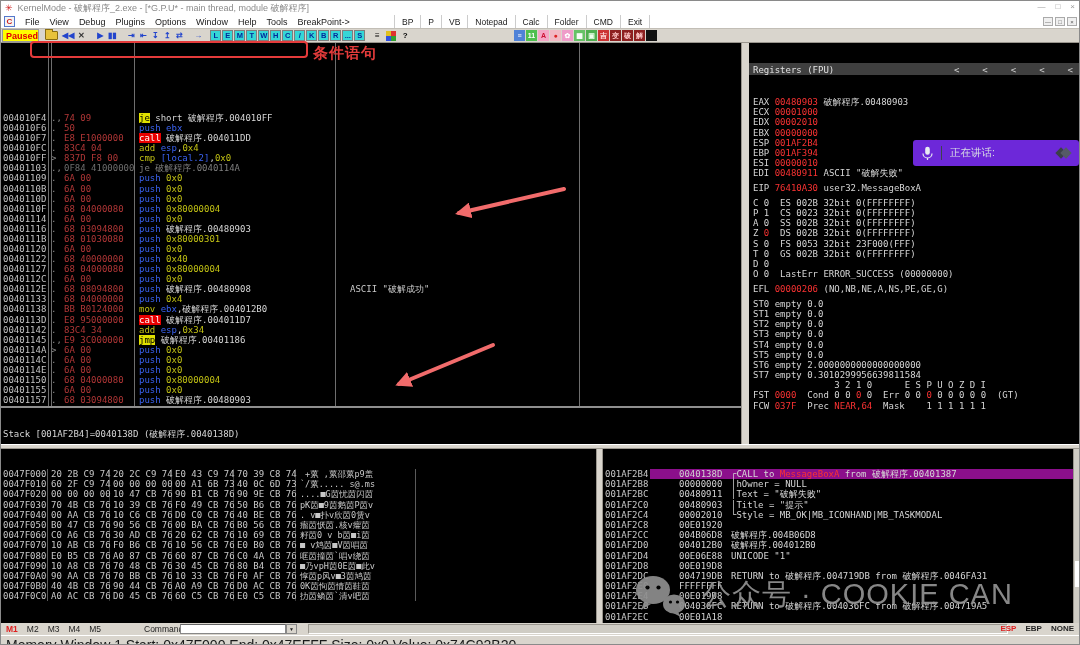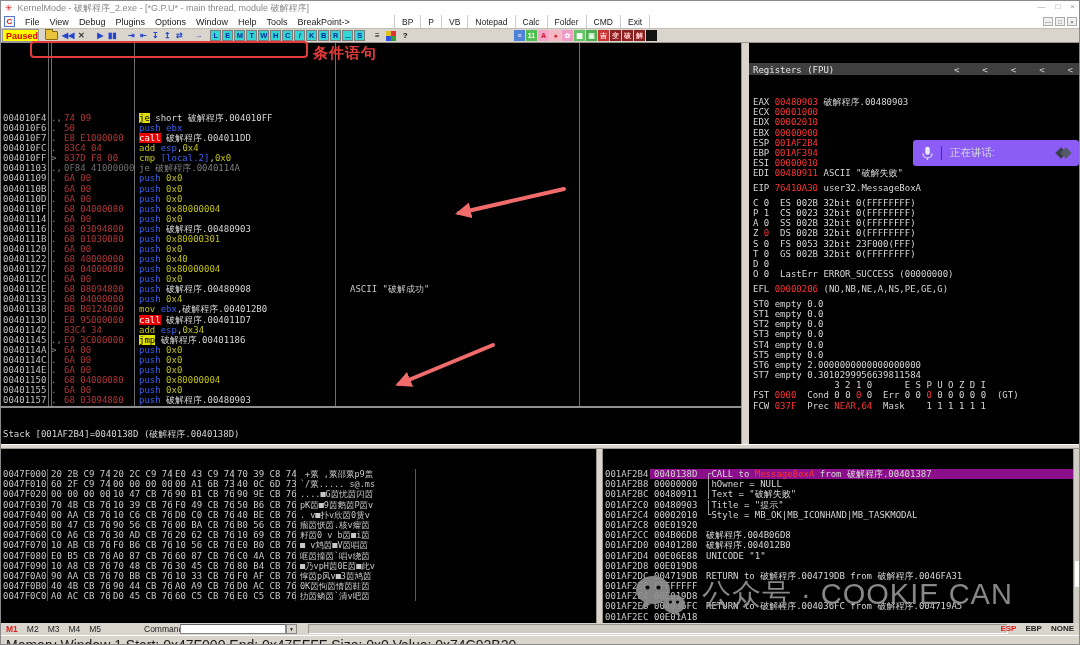--- a/index.html
+++ b/index.html
@@ -58,21 +58,21 @@
            border-top:2px solid #8f8f8f;font-size:9px;color:#d6d6d6;padding:1px 0 0 2px;}
   .infobar div{height:11px;line-height:11px;}
   .vsplit{position:absolute;left:740px;top:42px;width:8px;height:401px;background:#d9d5cd;border-left:1px solid #9a968e;}
   .registers{position:absolute;left:748px;top:42px;width:332px;height:401px;background:#000;font-size:9px;overflow:hidden;}
   .reghdr{height:12px;background:#3f3f3f;color:#e2e2e2;display:flex;align-items:flex-end;padding:0 8px 0 4px;}
   .chevs{margin-left:auto;display:flex;gap:23px;color:#cfcfcf;}
   .regbody{padding-top:2px;}
   .rline{height:10.2px;line-height:10.2px;padding-left:4px;}
   .rblank{height:4.6px;}
   
-  .mic{position:absolute;left:912px;top:139px;width:166px;height:26px;background:#8b5cf6;border-radius:3px;
+  .mic{position:absolute;left:912px;top:139px;width:166px;height:26px;background:#6d28d9;border-radius:3px;
        display:flex;align-items:center;padding:0 9px;z-index:5;}
   .mdiv{width:1px;height:14px;background:#3e434e;margin:0 8px;}
   .mictext{color:#d8dce4;font-size:10.5px;font-family:"Liberation Sans",sans-serif;}
   .diams{margin-left:auto;display:flex;}
   .diam{width:8px;height:8px;background:#3b3f49;transform:rotate(45deg);display:inline-block;}
   .diam2{background:#555a66;margin-left:-3px;}
   
   .hsplit{position:absolute;left:0;top:443px;width:1080px;height:5px;background:#d9d5cd;border-top:1px solid #fff;border-bottom:1px solid #9a968e;}
   .hexpane{position:absolute;left:0;top:448px;width:595px;height:174px;background:#000;font-size:9px;color:#c8c8c8;overflow:hidden;}
   .hxhdr{display:flex;height:10px;line-height:10px;}
@@ -80,21 +80,21 @@
   .hxh-h{width:248px;padding-left:4px;border-right:1px solid #6a6a6a;flex:none;}
   .hxh-s{width:120px;padding-left:4px;border-right:1px solid #6a6a6a;flex:none;}
   .hxrow{display:flex;height:10.2px;line-height:10.3px;}
   .hx-addr{width:47px;padding-left:2px;border-right:1px solid #5a5a5a;flex:none;}
   .hx-g{width:62px;padding-left:3px;border-right:1px solid #3a3a3a;flex:none;}
   .hx-ascii{width:120px;padding-left:4px;border-right:1px solid #5a5a5a;flex:none;overflow:hidden;font-size:8.5px;}
   .vsplit2{position:absolute;left:595px;top:448px;width:7px;height:174px;background:#d9d5cd;border-left:1px solid #9a968e;border-right:1px solid #9a968e;}
   .stackpane{position:absolute;left:602px;top:448px;width:470px;height:174px;background:#000;font-size:9px;overflow:hidden;}
   .strow{display:flex;height:10.2px;line-height:10.3px;}
   .st-addr{width:47px;padding-left:2px;color:#c8c8c8;flex:none;}
-  .st-rest{flex:1;display:flex;overflow:hidden;}
+  .st-rest{flex:1;display:flex;overflow:hidden;padding-left:25px;}
   .st-val{width:50px;padding-left:4px;color:#d2d2d2;flex:none;}
   .st-cmt{flex:1;padding-left:6px;color:#d2d2d2;overflow:hidden;}
   .sel{background:#8b0f8b;}
   .sbar{position:absolute;left:1072px;top:448px;width:8px;height:174px;background:#cfccc4;border-left:1px solid #9a968e;}
   .sbthumb{position:absolute;left:1px;top:112px;width:5px;height:26px;background:#ffffff;}
   
   .tabsrow{position:absolute;left:0;top:622px;width:1080px;height:12px;background:#d9d5cd;font-size:8.5px;color:#222;}
   .mtabs{position:absolute;left:5px;top:1px;display:flex;gap:9px;}
   .mact{color:#e02020;font-weight:bold;}
   .cmdlabel{position:absolute;left:143px;top:1px;}

